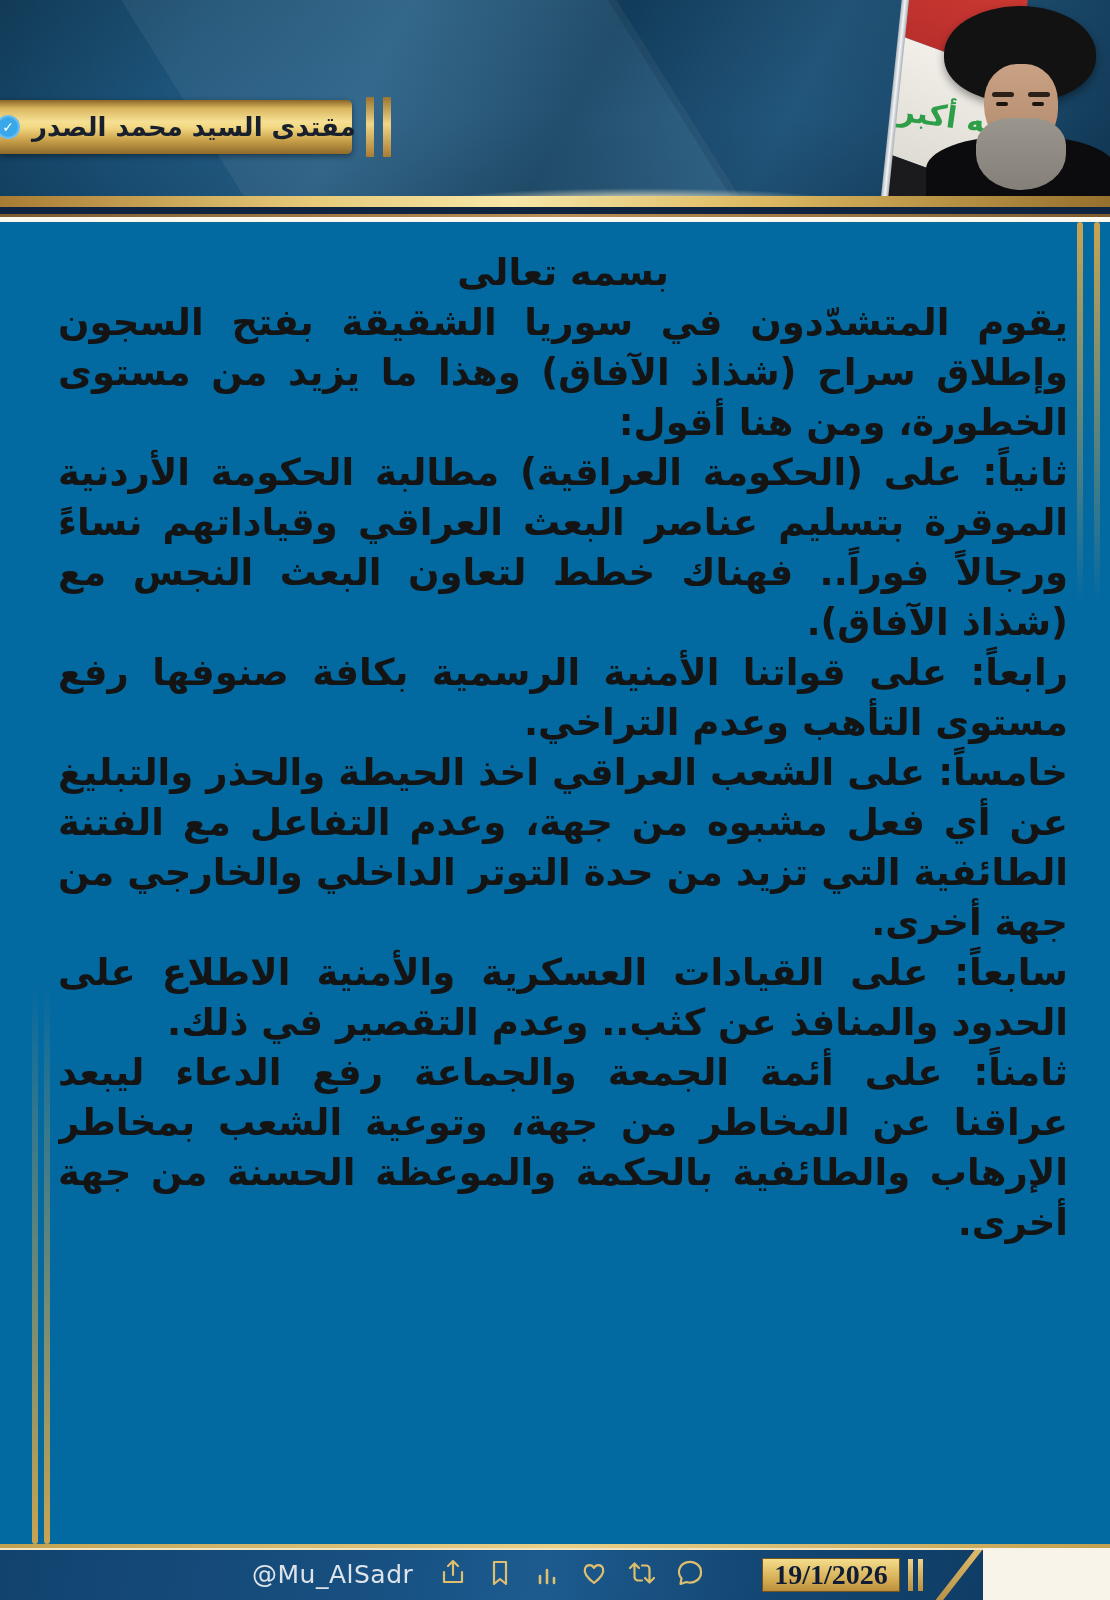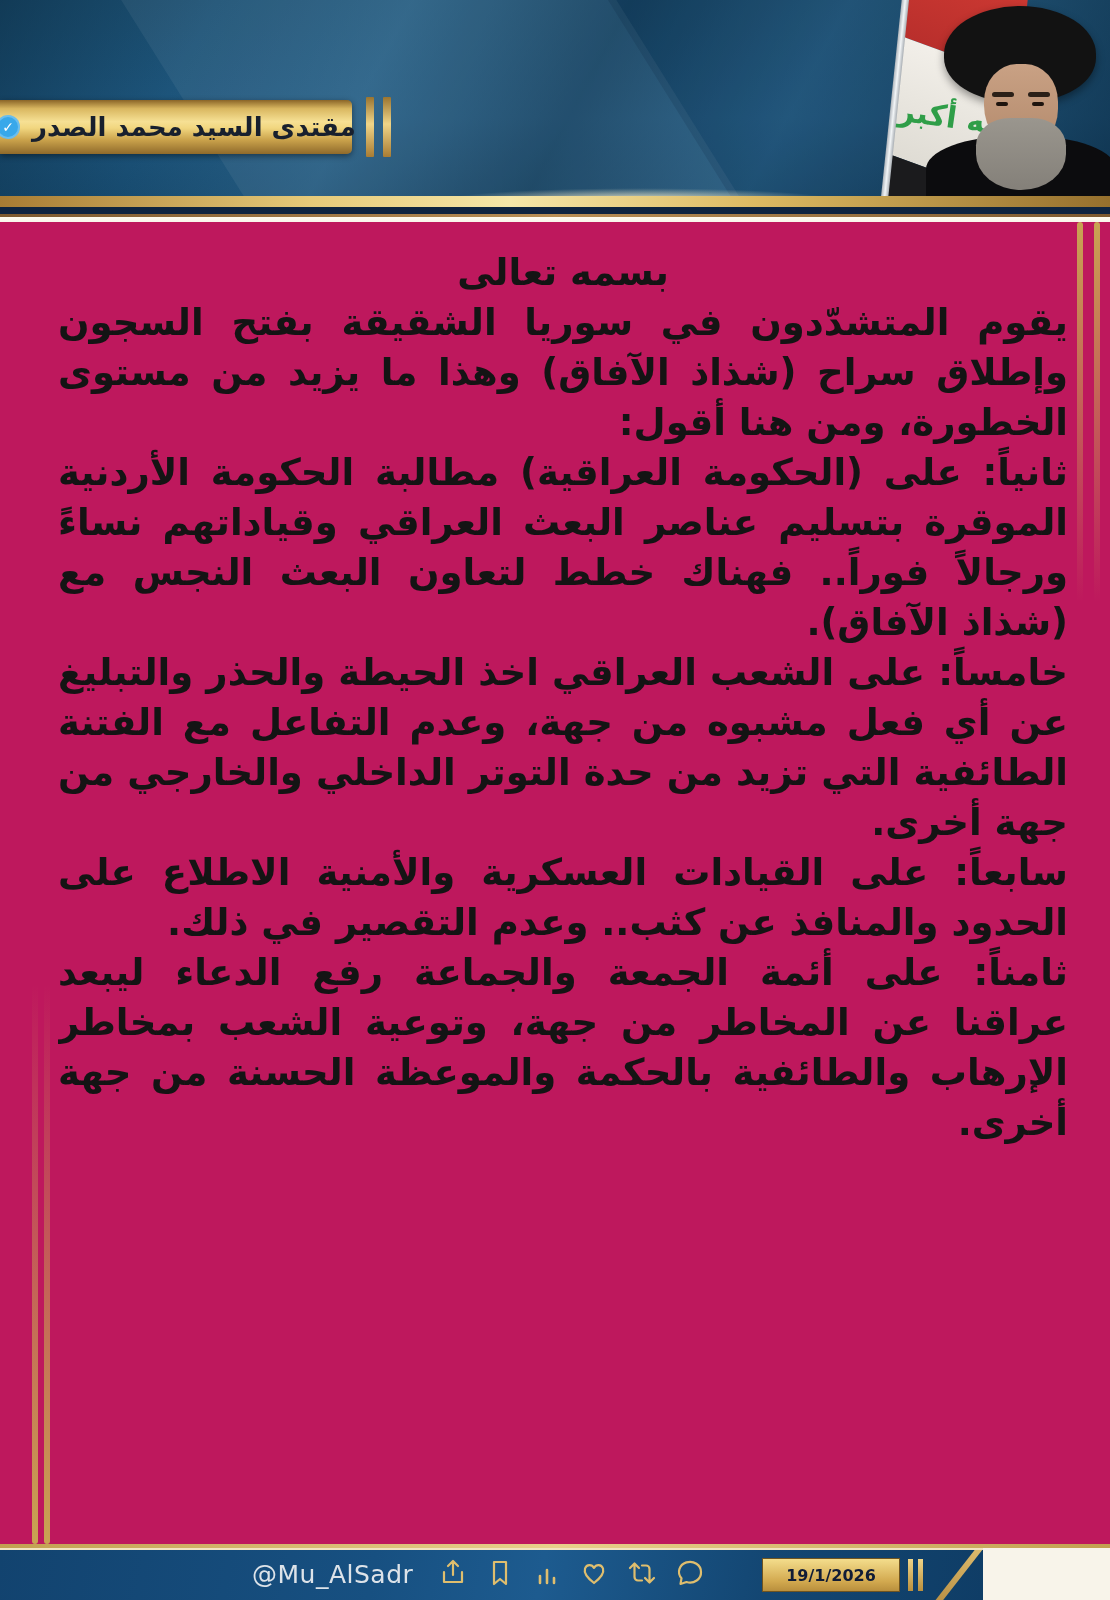--- a/index.html
+++ b/index.html
@@ -61,21 +61,21 @@
   
   .sep-gold { position:absolute; top:196px; left:0; width:1110px; height:11px;
     background:linear-gradient(90deg,#a87c33,#e6ca79 28%,#f6e7a8 46%,#ddba62 68%,#96702d 100%); }
   .sep-flare { position:absolute; top:188px; left:440px; width:400px; height:26px;
     background:radial-gradient(ellipse at center, rgba(255,246,210,.95), rgba(255,246,210,0) 70%); }
   .sep-navy { position:absolute; top:207px; left:0; width:1110px; height:7px; background:#0e2440; }
   .sep-bronze { position:absolute; top:214px; left:0; width:1110px; height:3px; background:linear-gradient(90deg,#7d5a30,#b98f55,#7d5a30); }
   .sep-glow { position:absolute; top:217px; left:0; width:1110px; height:5px; background:linear-gradient(180deg,#fffdf2,#f8f4ea); }
 
   
-  .document { position:absolute; top:222px; left:0; width:1110px; height:1326px; background:#be185d; }
+  .document { position:absolute; top:222px; left:0; width:1110px; height:1326px; background:#0369a1; }
   .vline { position:absolute; width:6px; border-radius:3px; }
   .vline.r1 { right:10px; top:0; height:380px; background:linear-gradient(180deg,#c9a452,rgba(201,164,82,0)); }
   .vline.r2 { right:27px; top:0; height:380px; background:linear-gradient(180deg,#c9a452,rgba(201,164,82,0)); }
   .vline.l1 { left:32px; bottom:4px; height:560px; background:linear-gradient(0deg,#c9a452,rgba(201,164,82,0)); }
   .vline.l2 { left:44px; bottom:4px; height:560px; background:linear-gradient(0deg,#c9a452,rgba(201,164,82,0)); }
   .doc-bottom-line { position:absolute; bottom:0; left:0; width:1110px; height:4px; background:linear-gradient(90deg,#c2a050,#e8d08a,#c2a050); }
 
   .body-text {
     position:absolute; top:26px; right:42px; left:58px; bottom:10px;
     direction:rtl; text-align:justify;
@@ -91,21 +91,21 @@
     background:linear-gradient(100deg,#12436f 0%, #175081 38%, #1d5b8f 55%, #134672 78%, #0f3d66 100%);
     border-top:2px solid #f1e4c0; overflow:hidden; }
   .footer-diag { position:absolute; width:6px; height:120px; background:linear-gradient(180deg,#e8c878,#a87c33); transform:rotate(38deg); top:-30px; }
   .diag-a { left:952px; } .diag-b { left:1078px; }
   .handle { position:absolute; left:252px; top:10px; color:#dde3e9; font-size:25px; letter-spacing:.5px; }
   .actions { position:absolute; left:438px; top:8px; display:flex; gap:17px; align-items:center; }
   .actions svg { display:block; }
   .date-box { position:absolute; left:762px; top:8px; width:138px; height:34px;
     background:linear-gradient(180deg,#f4dd8c,#d2a94f 70%,#b98f3d);
     border:1px solid #6f5420; display:flex; align-items:center; justify-content:center; }
-  .date-box span { color:#101c36; font-size:16px; font-weight:bold; }
+  .date-box span { color:#101c36; font-size:28px; font-weight:bold;font-family:Liberation Serif, serif; }
   .date-bars { position:absolute; left:908px; top:9px; height:32px; display:flex; gap:5px; }
   .date-bars i { display:block; width:5px; height:32px; background:linear-gradient(180deg,#f0d588,#b98f3d); }
   .x-logo { position:absolute; left:985px; top:-1px; width:56px; height:56px; }
   .x-logo span { position:absolute; top:23px; left:-2px; width:58px; height:9px; border:2px solid #dcbd6e; background:transparent; }
   .x-logo .d1 { transform:rotate(42deg); }
   .x-logo .d2 { transform:rotate(-42deg); }
 </style>
 </head>
 <body>
 
@@ -160,20 +160,21 @@
 
   <div class="body-text">
     <p class="center-title">بسمه تعالى</p>
     <p>يقوم المتشدّدون في سوريا الشقيقة بفتح السجون وإطلاق سراح (شذاذ الآفاق) وهذا ما يزيد من مستوى الخطورة، ومن هنا أقول:</p>
     <div>
 
 
         <p><b class="ordinal">ثانياً:</b> <span>على (الحكومة العراقية) مطالبة الحكومة الأردنية الموقرة بتسليم عناصر البعث العراقي وقياداتهم نساءً ورجالاً فوراً.. فهناك خطط لتعاون البعث النجس مع (شذاذ الآفاق).</span></p>
 
 
+        <p><b class="ordinal">رابعاً:</b> <span>على قواتنا الأمنية الرسمية بكافة صنوفها رفع مستوى التأهب وعدم التراخي.</span></p>
 
         <p><b class="ordinal">خامساً:</b> <span>على الشعب العراقي اخذ الحيطة والحذر والتبليغ عن أي فعل مشبوه من جهة، وعدم التفاعل مع الفتنة الطائفية التي تزيد من حدة التوتر الداخلي والخارجي من جهة أخرى.</span></p>
 
 
         <p><b class="ordinal">سابعاً:</b> <span>على القيادات العسكرية والأمنية الاطلاع على الحدود والمنافذ عن كثب.. وعدم التقصير في ذلك.</span></p>
 
         <p><b class="ordinal">ثامناً:</b> <span>على أئمة الجمعة والجماعة رفع الدعاء ليبعد عراقنا عن المخاطر من جهة، وتوعية الشعب بمخاطر الإرهاب والطائفية بالحكمة والموعظة الحسنة من جهة أخرى.</span></p>
 
       </div>
 

